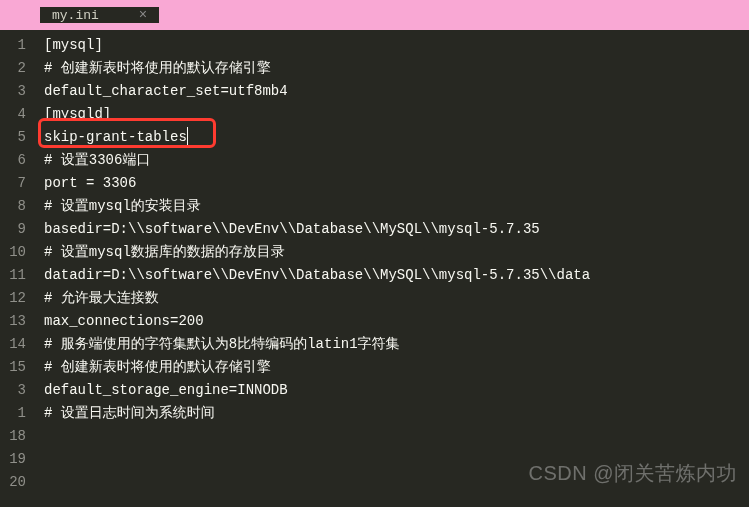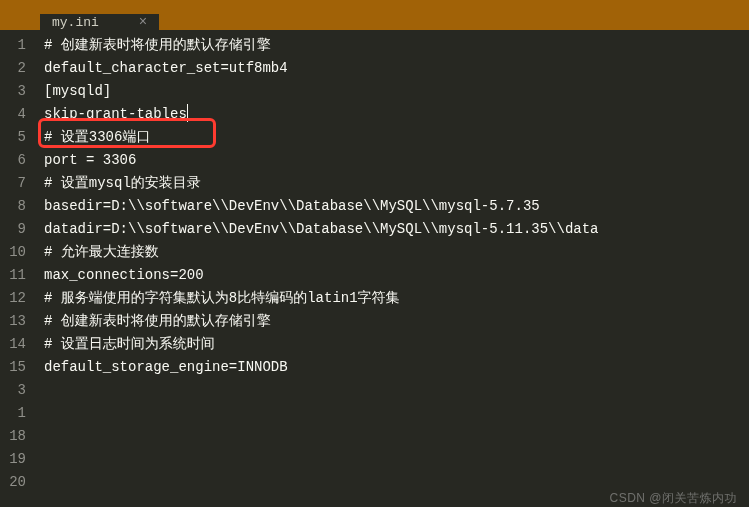--- a/index.html
+++ b/index.html
@@ -7,24 +7,24 @@
       background: #272822;
       font-family: Consolas, "Courier New", monospace;
       font-size: 14px;
       color: #f8f8f2;
       width: 749px;
       height: 507px;
       overflow: hidden;
       position: relative;
     }
     .tab-bar {
-      background: #a16207;
+      background: #f9a8d4;
       height: 30px;
       display: flex;
-      align-items: flex-end;
+      align-items: center;
       padding-left: 40px;
     }
     .tab {
       background: #272822;
       display: flex;
       align-items: center;
       padding: 0 12px;
       gap: 40px;
       color: #cfcfc2;
       font-size: 13px;
@@ -73,24 +73,24 @@
       height: 18px;
       background: #f8f8f2;
       vertical-align: middle;
       margin-left: 0;
       position: relative;
       top: -1px;
     }
     .watermark {
       position: absolute;
       right: 12px;
-      bottom: 0;
+      bottom: 20px;
       color: rgba(200,200,200,0.45);
       font-family: sans-serif;
-      font-size: 12px;
+      font-size: 20px;
       letter-spacing: 0.5px;
       pointer-events: none;
     }
   </style>
 </head>
 <body>
 
 <div class="tab-bar">
   <div class="tab">
     <span>my.ini</span>
@@ -116,34 +116,36 @@
       <div class="ln">14</div>
       <div class="ln">15</div>
       <div class="ln">3</div>
       <div class="ln">1</div>
       <div class="ln">18</div>
       <div class="ln">19</div>
       <div class="ln">20</div>
     </div>
   <div class="code" id="code">
 
+  <div class="line">[mysql]</div>
       <div class="line"># 创建新表时将使用的默认存储引擎</div>
       <div class="line">default_character_set=utf8mb4</div>
       <div class="line"></div>
       <div class="line">[mysqld]</div>
       <div class="line">skip-grant-tables<span class="cursor"></span></div>
       <div class="line"># 设置3306端口</div>
       <div class="line">port = 3306</div>
       <div class="line"># 设置mysql的安装目录</div>
       <div class="line">basedir=D:\\software\\DevEnv\\Database\\MySQL\\mysql-5.7.35</div>
-      <div class="line">datadir=D:\\software\\DevEnv\\Database\\MySQL\\mysql-5.11.35\\data</div>
+      <div class="line"># 设置mysql数据库的数据的存放目录</div>
+      <div class="line">datadir=D:\\software\\DevEnv\\Database\\MySQL\\mysql-5.7.35\\data</div>
       <div class="line"># 允许最大连接数</div>
       <div class="line">max_connections=200</div>
       <div class="line"># 服务端使用的字符集默认为8比特编码的latin1字符集</div>
       <div class="line"># 创建新表时将使用的默认存储引擎</div>
+      <div class="line">default_storage_engine=INNODB</div>
       <div class="line"># 设置日志时间为系统时间</div>
-      <div class="line">default_storage_engine=INNODB</div>
     </div>
 </div>
 
 <div class="watermark">CSDN @闭关苦炼内功</div>
 
 <div class="highlight-box" id="hlbox" style="top: 118px; left: 38px; width: 178px; height: 30px; position: absolute;"></div>
 
 </body></html>

